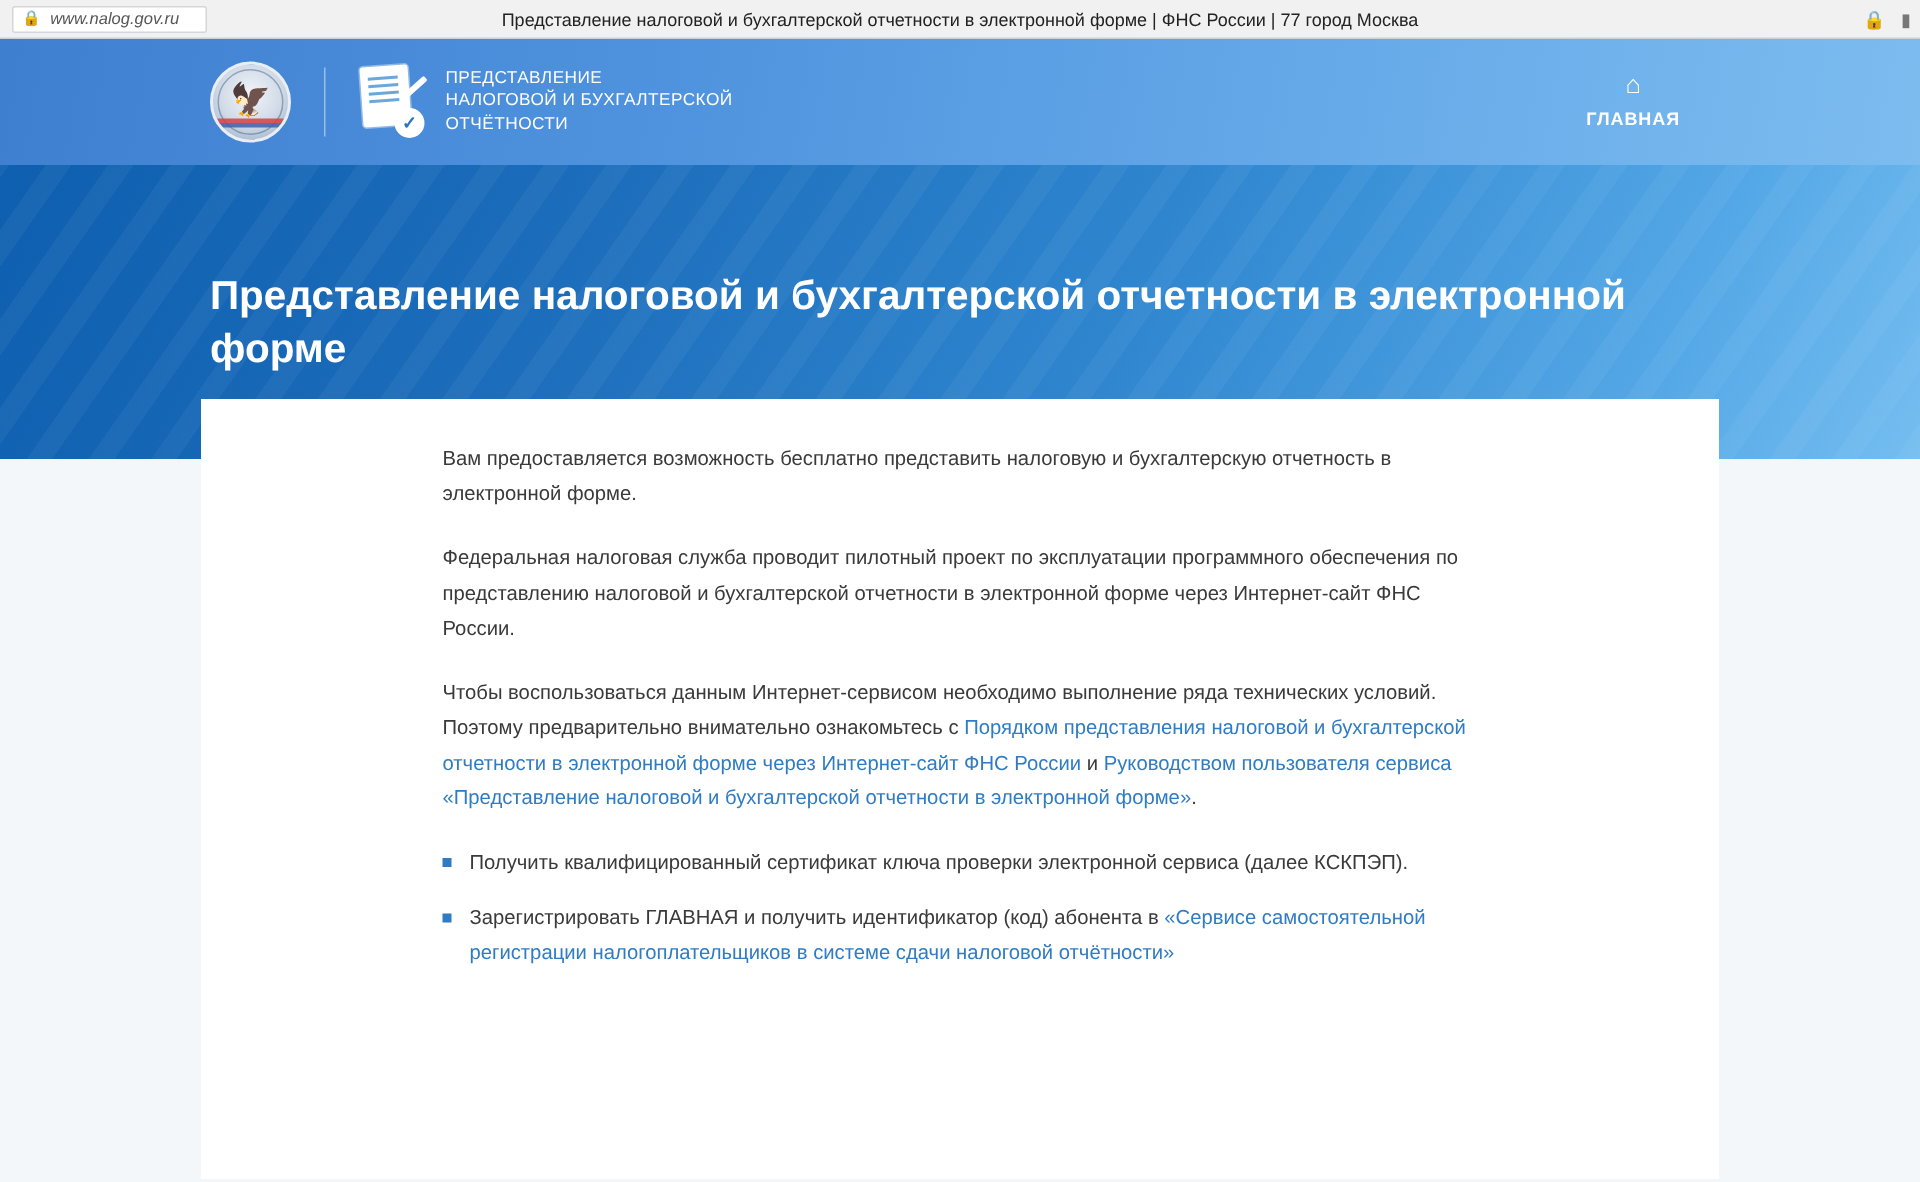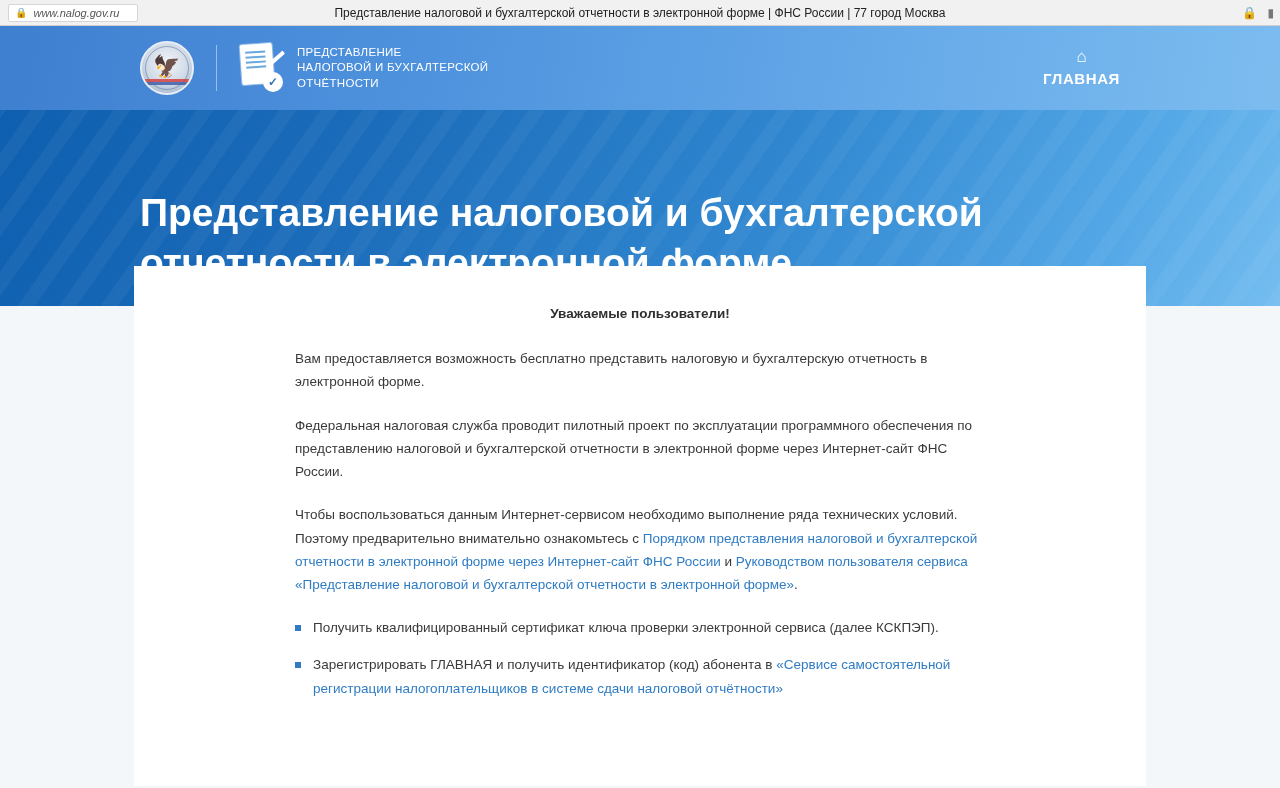--- a/index.html
+++ b/index.html
@@ -168,21 +168,21 @@
   }
   .home-link {
     position: absolute;
     right: 20px;
     top: 50%;
     transform: translateY(-50%);
     text-align: center;
     color: #ffffff;
   }
   .home-link .home-icon { font-size: 17px; line-height: 1; display: block; margin-bottom: 5px; }
-  .home-link .home-label { font-size: 15px; font-weight: bold; letter-spacing: .6px; }
+  .home-link .home-label { font-size: 12px; font-weight: bold; letter-spacing: .6px; }
 
   
   .hero {
     height: 196px;
     background:
       linear-gradient(115deg, #0f5fb0 0%, #1b6cba 28%, #2f86cf 58%, #53a7e6 85%, #74bdf0 100%);
     position: relative;
     overflow: hidden;
   }
   .hero::after {
@@ -199,21 +199,21 @@
   }
   .hero-inner {
     width: 1000px;
     margin: 0 auto;
     position: relative;
     z-index: 2;
     padding-top: 52px;
   }
   .hero-title {
     color: #ffffff;
-    font-size: 39px;
+    font-size: 27px;
     font-weight: bold;
     line-height: 1.28;
     max-width: 980px;
   }
 
   
   .content-wrap {
     position: relative;
     margin-top: -40px;
     z-index: 3;
@@ -326,21 +326,20 @@
   <div class="hero">
     <div class="hero-inner">
       <h1 class="hero-title">Представление налоговой и бухгалтерской отчетности в электронной форме</h1>
     </div>
   </div>
 
   <div class="content-wrap">
     <div class="card">
       <div class="card-inner">
 
-        <div class="greeting">Уважаемые пользователи!</div>
 
         <p>Вам предоставляется возможность бесплатно представить налоговую и бухгалтерскую отчетность в электронной форме.</p>
 
         <p>Федеральная налоговая служба проводит пилотный проект по эксплуатации программного обеспечения по представлению налоговой и бухгалтерской отчетности в электронной форме через Интернет-сайт ФНС России.</p>
 
         <p><span>Чтобы воспользоваться данным Интернет-сервисом необходимо выполнение ряда технических условий. Поэтому предварительно внимательно ознакомьтесь с </span><a href="#">Порядком представления налоговой и бухгалтерской отчетности в электронной форме через Интернет-сайт ФНС России</a><span> и </span><a href="#">Руководством пользователя сервиса «Представление налоговой и бухгалтерской отчетности в электронной форме»</a><span>.</span></p>
 
 
 
         <ul class="bullets">

